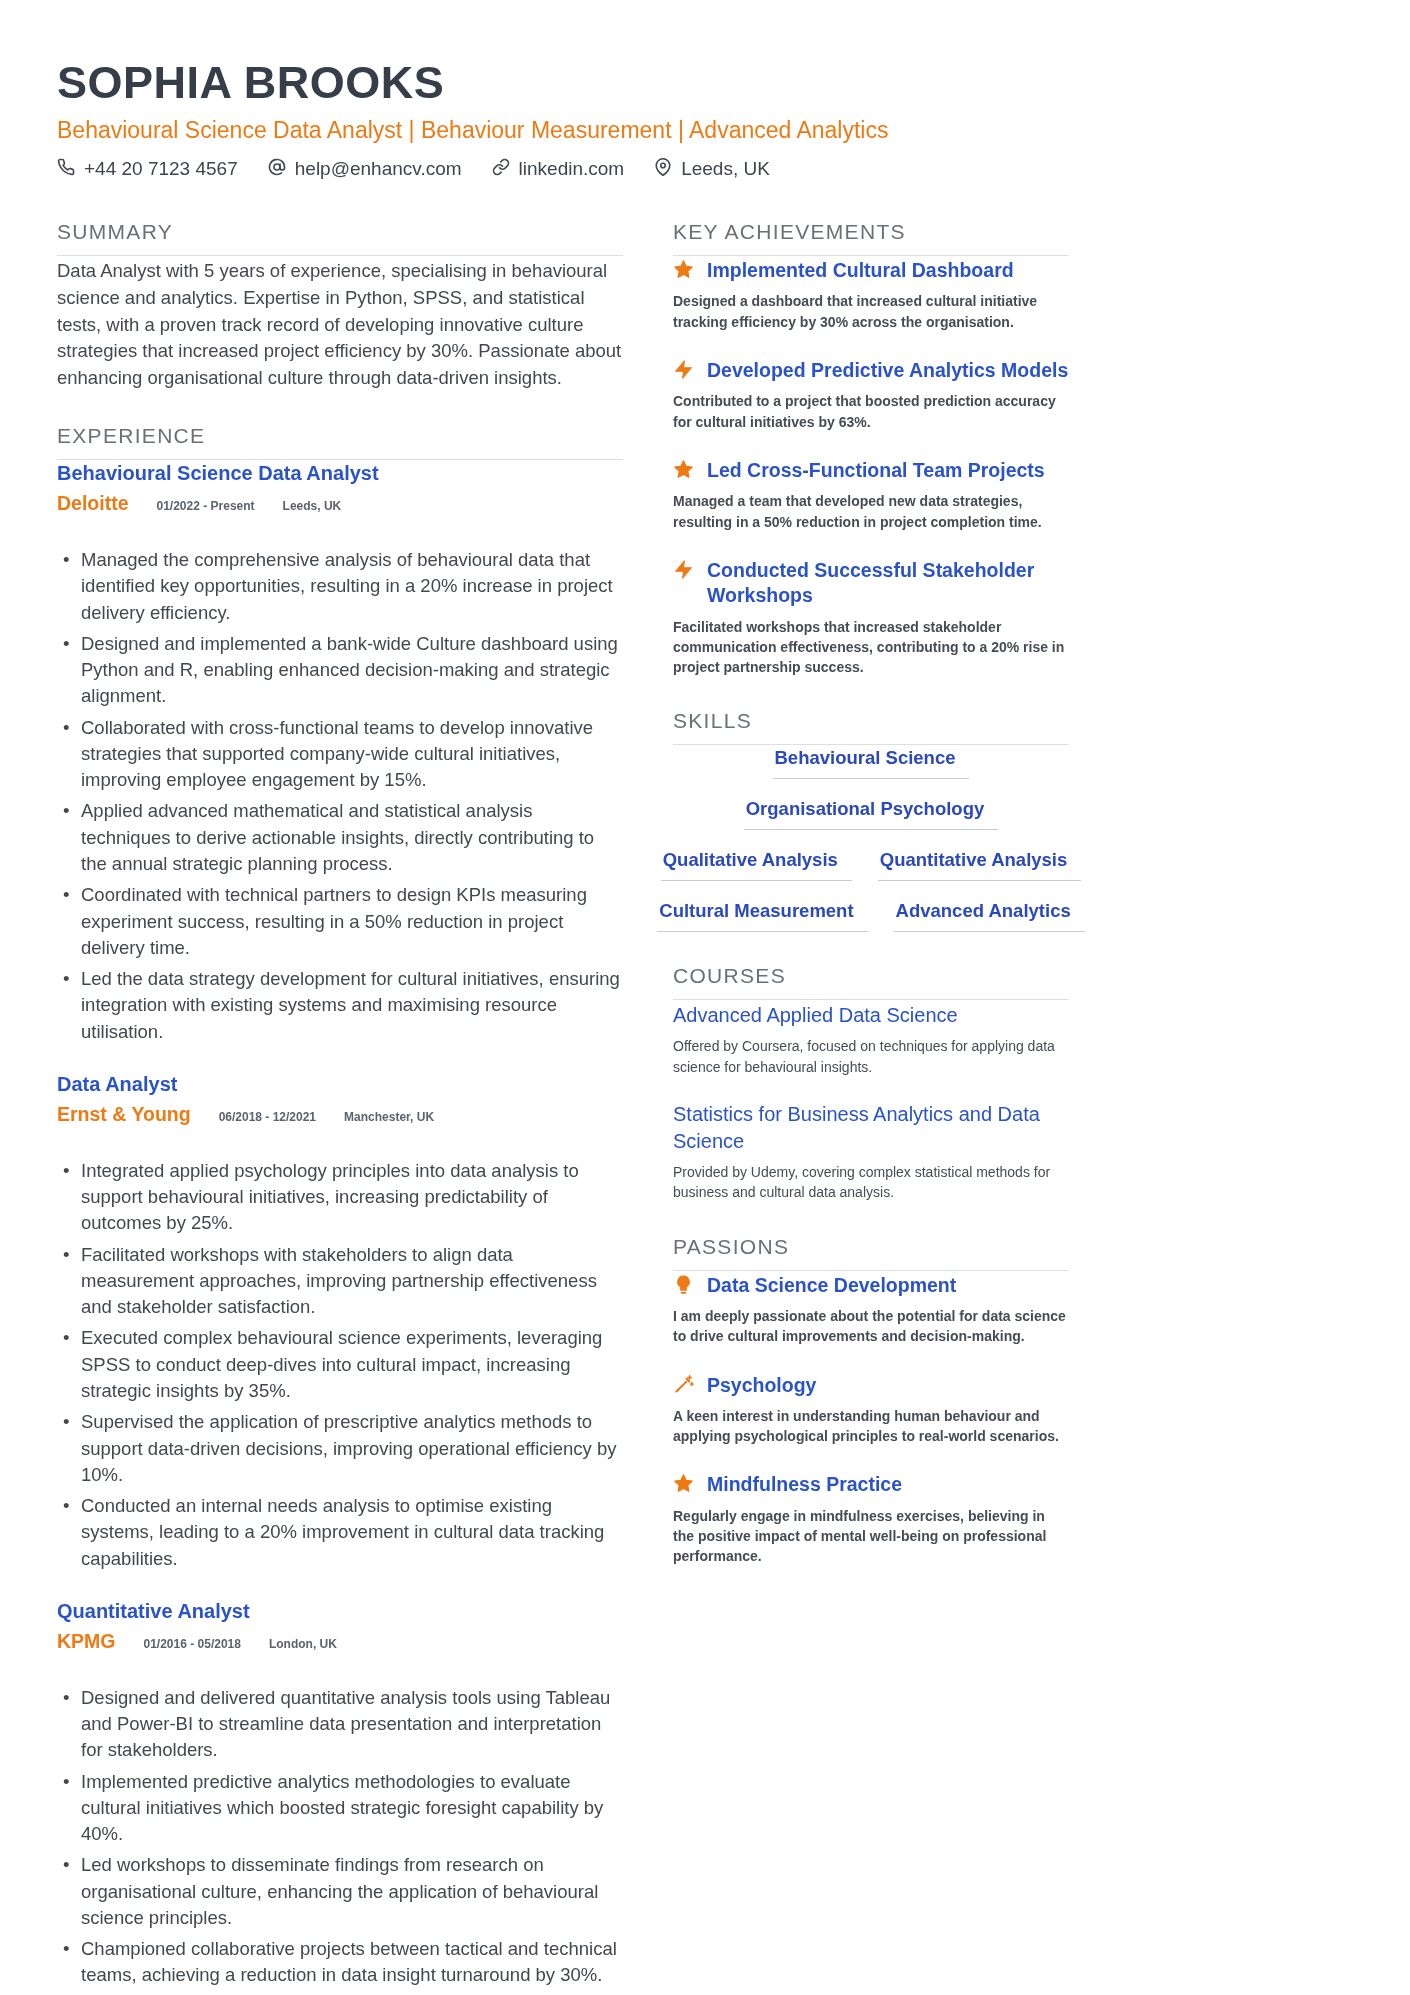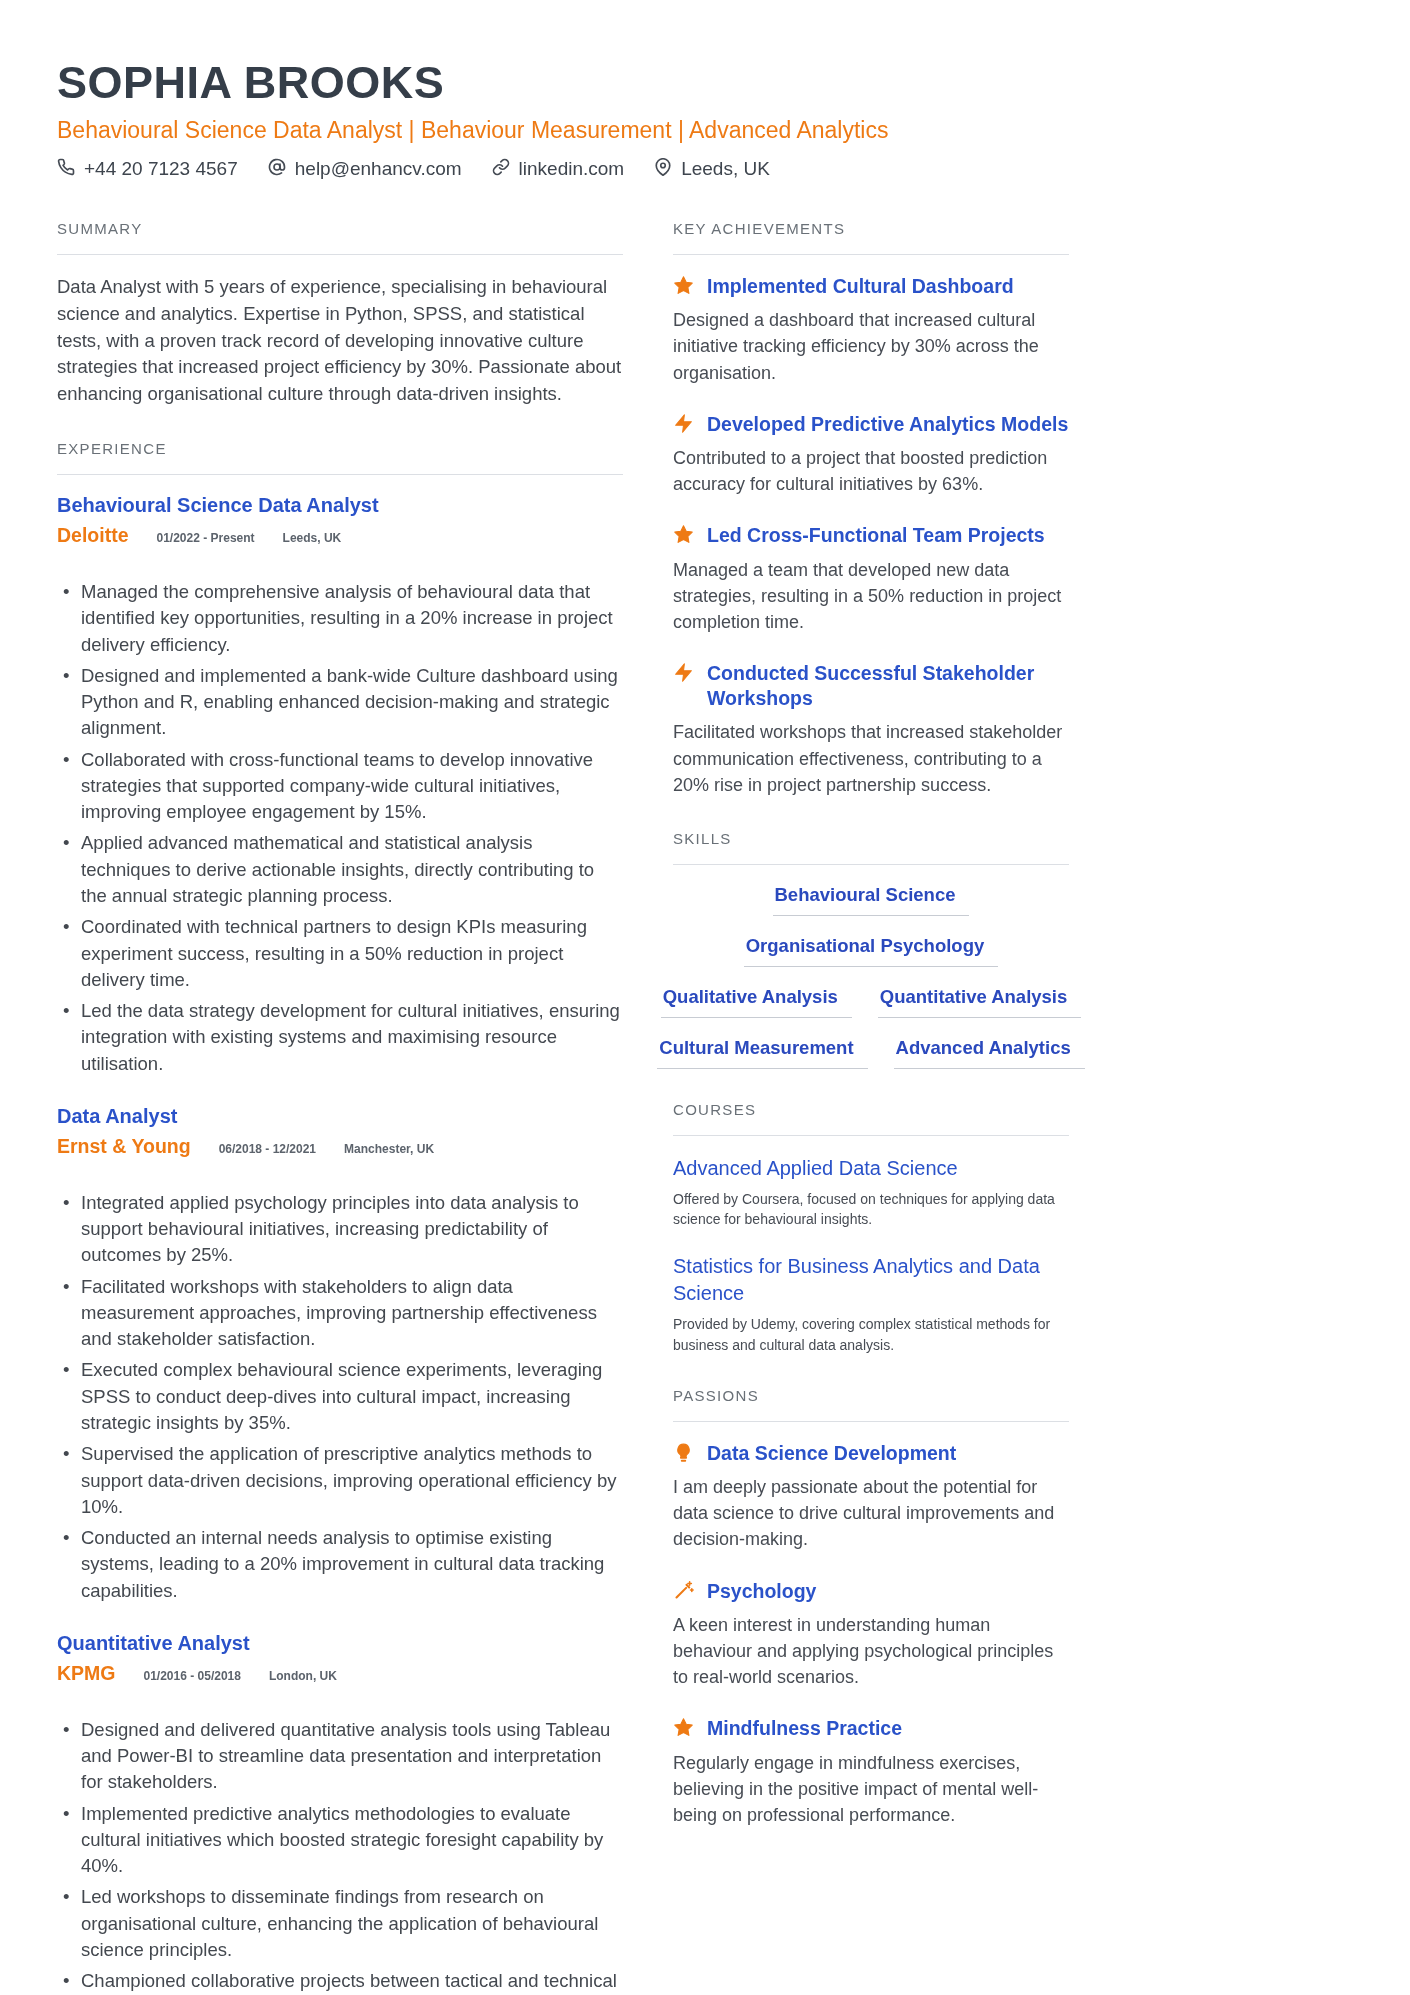--- a/index.html
+++ b/index.html
@@ -20,42 +20,42 @@
   
   .name { font-size:45px; font-weight:700; color:var(--name_navy,#353e49); letter-spacing:.5px; }
   .headline { font-size:23px; color:var(--accent,#ee7a14); margin-top:8px; font-weight:500; }
   .contacts { display:flex; gap:30px; margin-top:14px; font-size:19px; color:#3e454e; align-items:center; flex-wrap:wrap; }
   .contact { display:inline-flex; align-items:flex-start; gap:9px; cursor:pointer; }
   .contact .cicon { width:18px; height:18px; color:#454b54; flex:0 0 auto; }
   
   .columns { display:grid; grid-template-columns:566px 396px; column-gap:50px; margin-top:40px; align-items:start; }
   section { margin-bottom:32px; }
   .sec-heading {
-    font-size:15px; letter-spacing:1.3px; color:var(--section_label,#697077); font-weight:500;
-    border-bottom:1px solid var(--border,#dcdfe4); padding-bottom:17px; margin-bottom:19px;
+    font-size:21px; letter-spacing:1.3px; color:var(--section_label,#697077); font-weight:500;
+    border-bottom:1px solid var(--border,#dcdfe4); padding-bottom:11px; margin-bottom:2px;
   }
   .body-text { font-size:18.5px; line-height:1.45; color:var(--body_text,#43484f); }
   
   .job { margin-bottom:28px; }
   .job:last-child { margin-bottom:0; }
   .job-title { font-size:20px; color:var(--heading_blue,#2a52c9); font-weight:600; margin-bottom:7px; }
   .job-meta { display:flex; gap:28px; align-items:baseline; margin-bottom:10px; flex-wrap:wrap; }
   .company { color:var(--accent,#ee7a14); font-size:19.5px; font-weight:700; }
   .meta { font-size:12px; color:var(--muted_text,#5c636c);font-weight:bold; }
   ul.bullets { list-style:none;margin-top:32px; }
   ul.bullets li { position:relative; padding-left:24px; font-size:18.5px; line-height:1.42; margin-bottom:5px; }
   ul.bullets li::before { content:"•"; position:absolute; left:6px; top:0; color:#43484f; }
   
   .ach { margin-bottom:26px; }
   .ach:last-child { margin-bottom:0; }
   .ach-head { display:flex; gap:13px; align-items:flex-start; margin-bottom:8px; }
   .ach-icon { color:var(--accent,#ee7a14); flex:0 0 auto; margin-top:1px; }
   .ach-icon svg { width:21px; height:21px; display:block; }
   .ach-title { font-size:19.5px; color:var(--heading_blue,#2a52c9); font-weight:600; line-height:1.3; }
-  .ach-text { font-size:18px; line-height:1.45; color:#474c54; }
+  .ach-text { font-size:14px; line-height:1.45; color:#474c54;font-weight:bold; }
   
   .skills-row { display:flex; justify-content:center; gap:26px; margin-bottom:19px; }
   .skill {
     font-size:18.5px; font-weight:700; color:var(--skill_blue,#2a49bd);
     border-bottom:1px solid #c8ccd3; padding:0 14px 9px 2px; white-space:nowrap;
   }
   
   .course { margin-bottom:24px; }
   .course:last-child { margin-bottom:0; }
   .course-title { font-size:20px; color:var(--heading_blue,#2a52c9); font-weight:500; line-height:1.35; margin-bottom:7px; }

